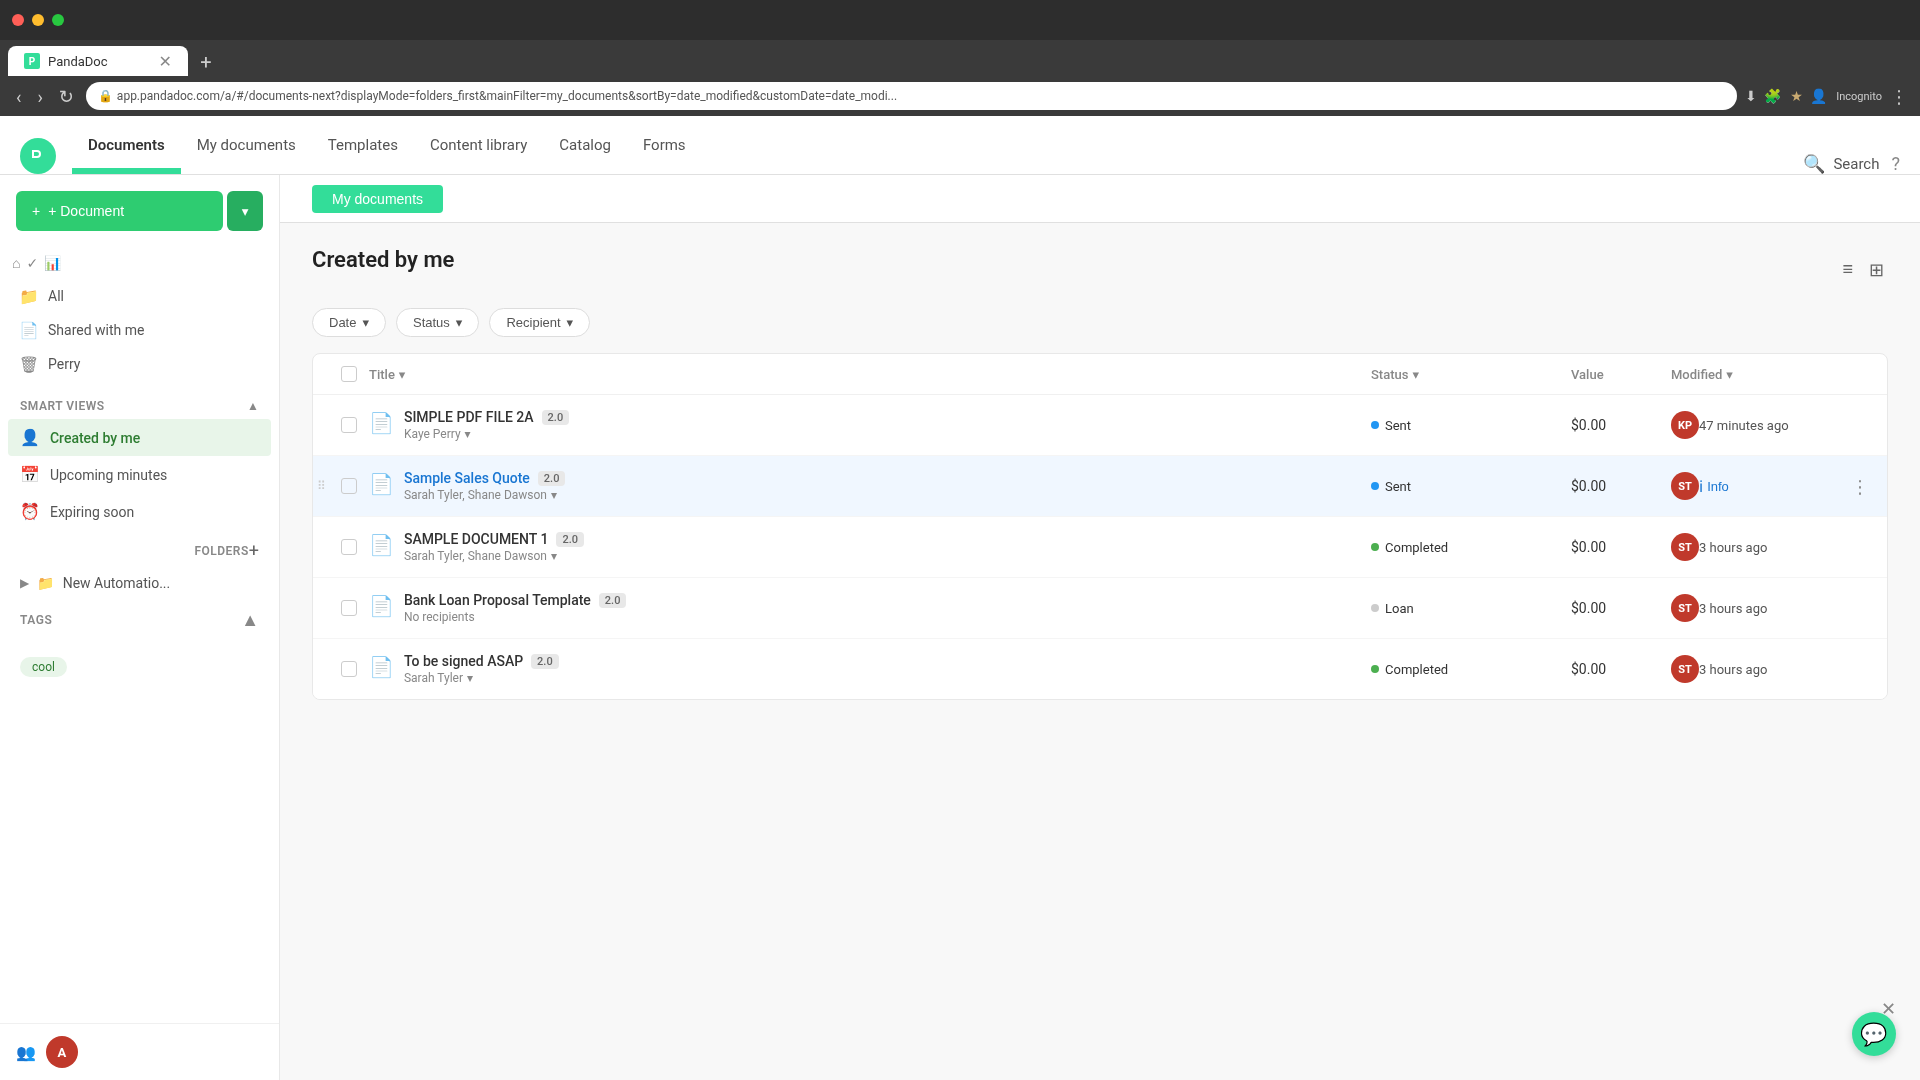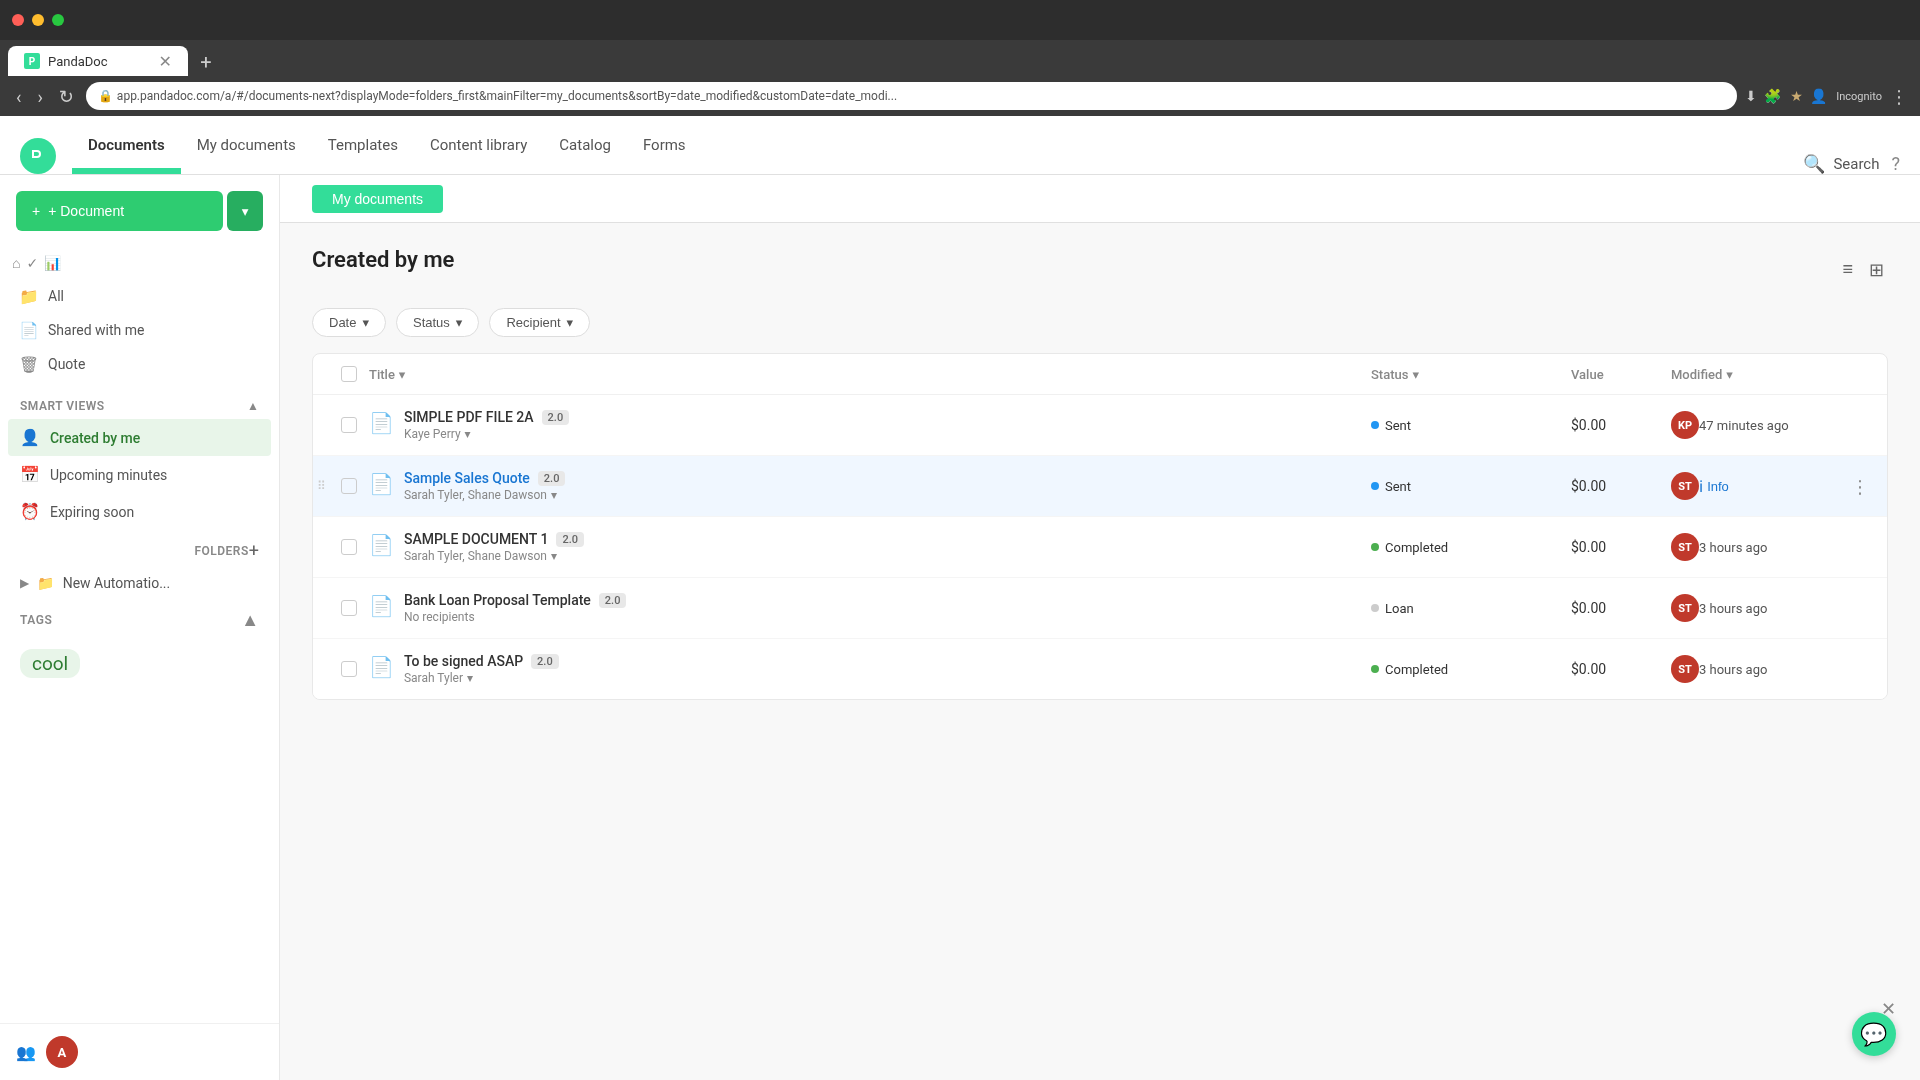--- a/index.html
+++ b/index.html
@@ -51,21 +51,21 @@
     .smart-view-icon { font-size: 16px; color: #888; }
     .smart-view-item.active .smart-view-icon { color: #2e7d32; }
 
     .folders-section { padding: 0; }
     .folders-header { display: flex; align-items: center; justify-content: flex-end; padding: 10px 20px 6px; }
     .folder-item { display: flex; align-items: center; gap: 8px; padding: 8px 20px; color: #555; cursor: pointer; font-size: 14px; }
     .folder-icon { color: #888; font-size: 14px; }
 
     .tags-section { padding: 0; }
     .tags-header { display: flex; align-items: center; justify-content: space-between; padding: 10px 20px 6px; }
-    .tag-item { display: inline-block; background: #e8f5e9; color: #2e7d32; padding: 3px 12px; border-radius: 12px; font-size: 19px; margin: 12px 20px; cursor: pointer; }
+    .tag-item { display: inline-block; background: #e8f5e9; color: #2e7d32; padding: 3px 12px; border-radius: 12px; font-size: 12px; margin: 20px 20px; cursor: pointer; }
 
     .sidebar-bottom { margin-top: auto; padding: 12px 16px; border-top: 1px solid #f0f0f0; display: flex; align-items: center; gap: 10px; }
     .sidebar-user-icon { width: 32px; height: 32px; border-radius: 50%; background: #c0392b; display: flex; align-items: center; justify-content: center; color: white; font-size: 13px; font-weight: bold; }
 
     
     .content { flex: 1; overflow-y: auto; background: #f8f8f8; }
     .content-header-bar { background: #fff; padding: 0 32px; border-bottom: 1px solid #e0e0e0; height: 48px; display: flex; align-items: center; }
     .breadcrumb-btn { background: #3d9; color: white; border: none; border-radius: 4px; padding: 6px 20px; font-size: 14px; cursor: pointer; }
 
     .content-area { padding: 24px 32px; }
@@ -207,21 +207,21 @@
         <div class="sidebar-nav-item">
           <span class="icon">📁</span>
           <span>All</span>
         </div>
         <div class="sidebar-nav-item">
           <span class="icon">📄</span>
           <span>Shared with me</span>
         </div>
         <div class="sidebar-nav-item">
           <span class="icon">🗑</span>
-          <span>Quote</span>
+          <span>Perry</span>
         </div>
       </div>
 
       <div class="sidebar-section">
         <div class="sidebar-section-header">
           <span class="sidebar-section-title">SMART VIEWS</span>
           <span class="sidebar-section-toggle">▲</span>
         </div>
         <div class="smart-view-item active">
           <span class="smart-view-icon">👤</span>

